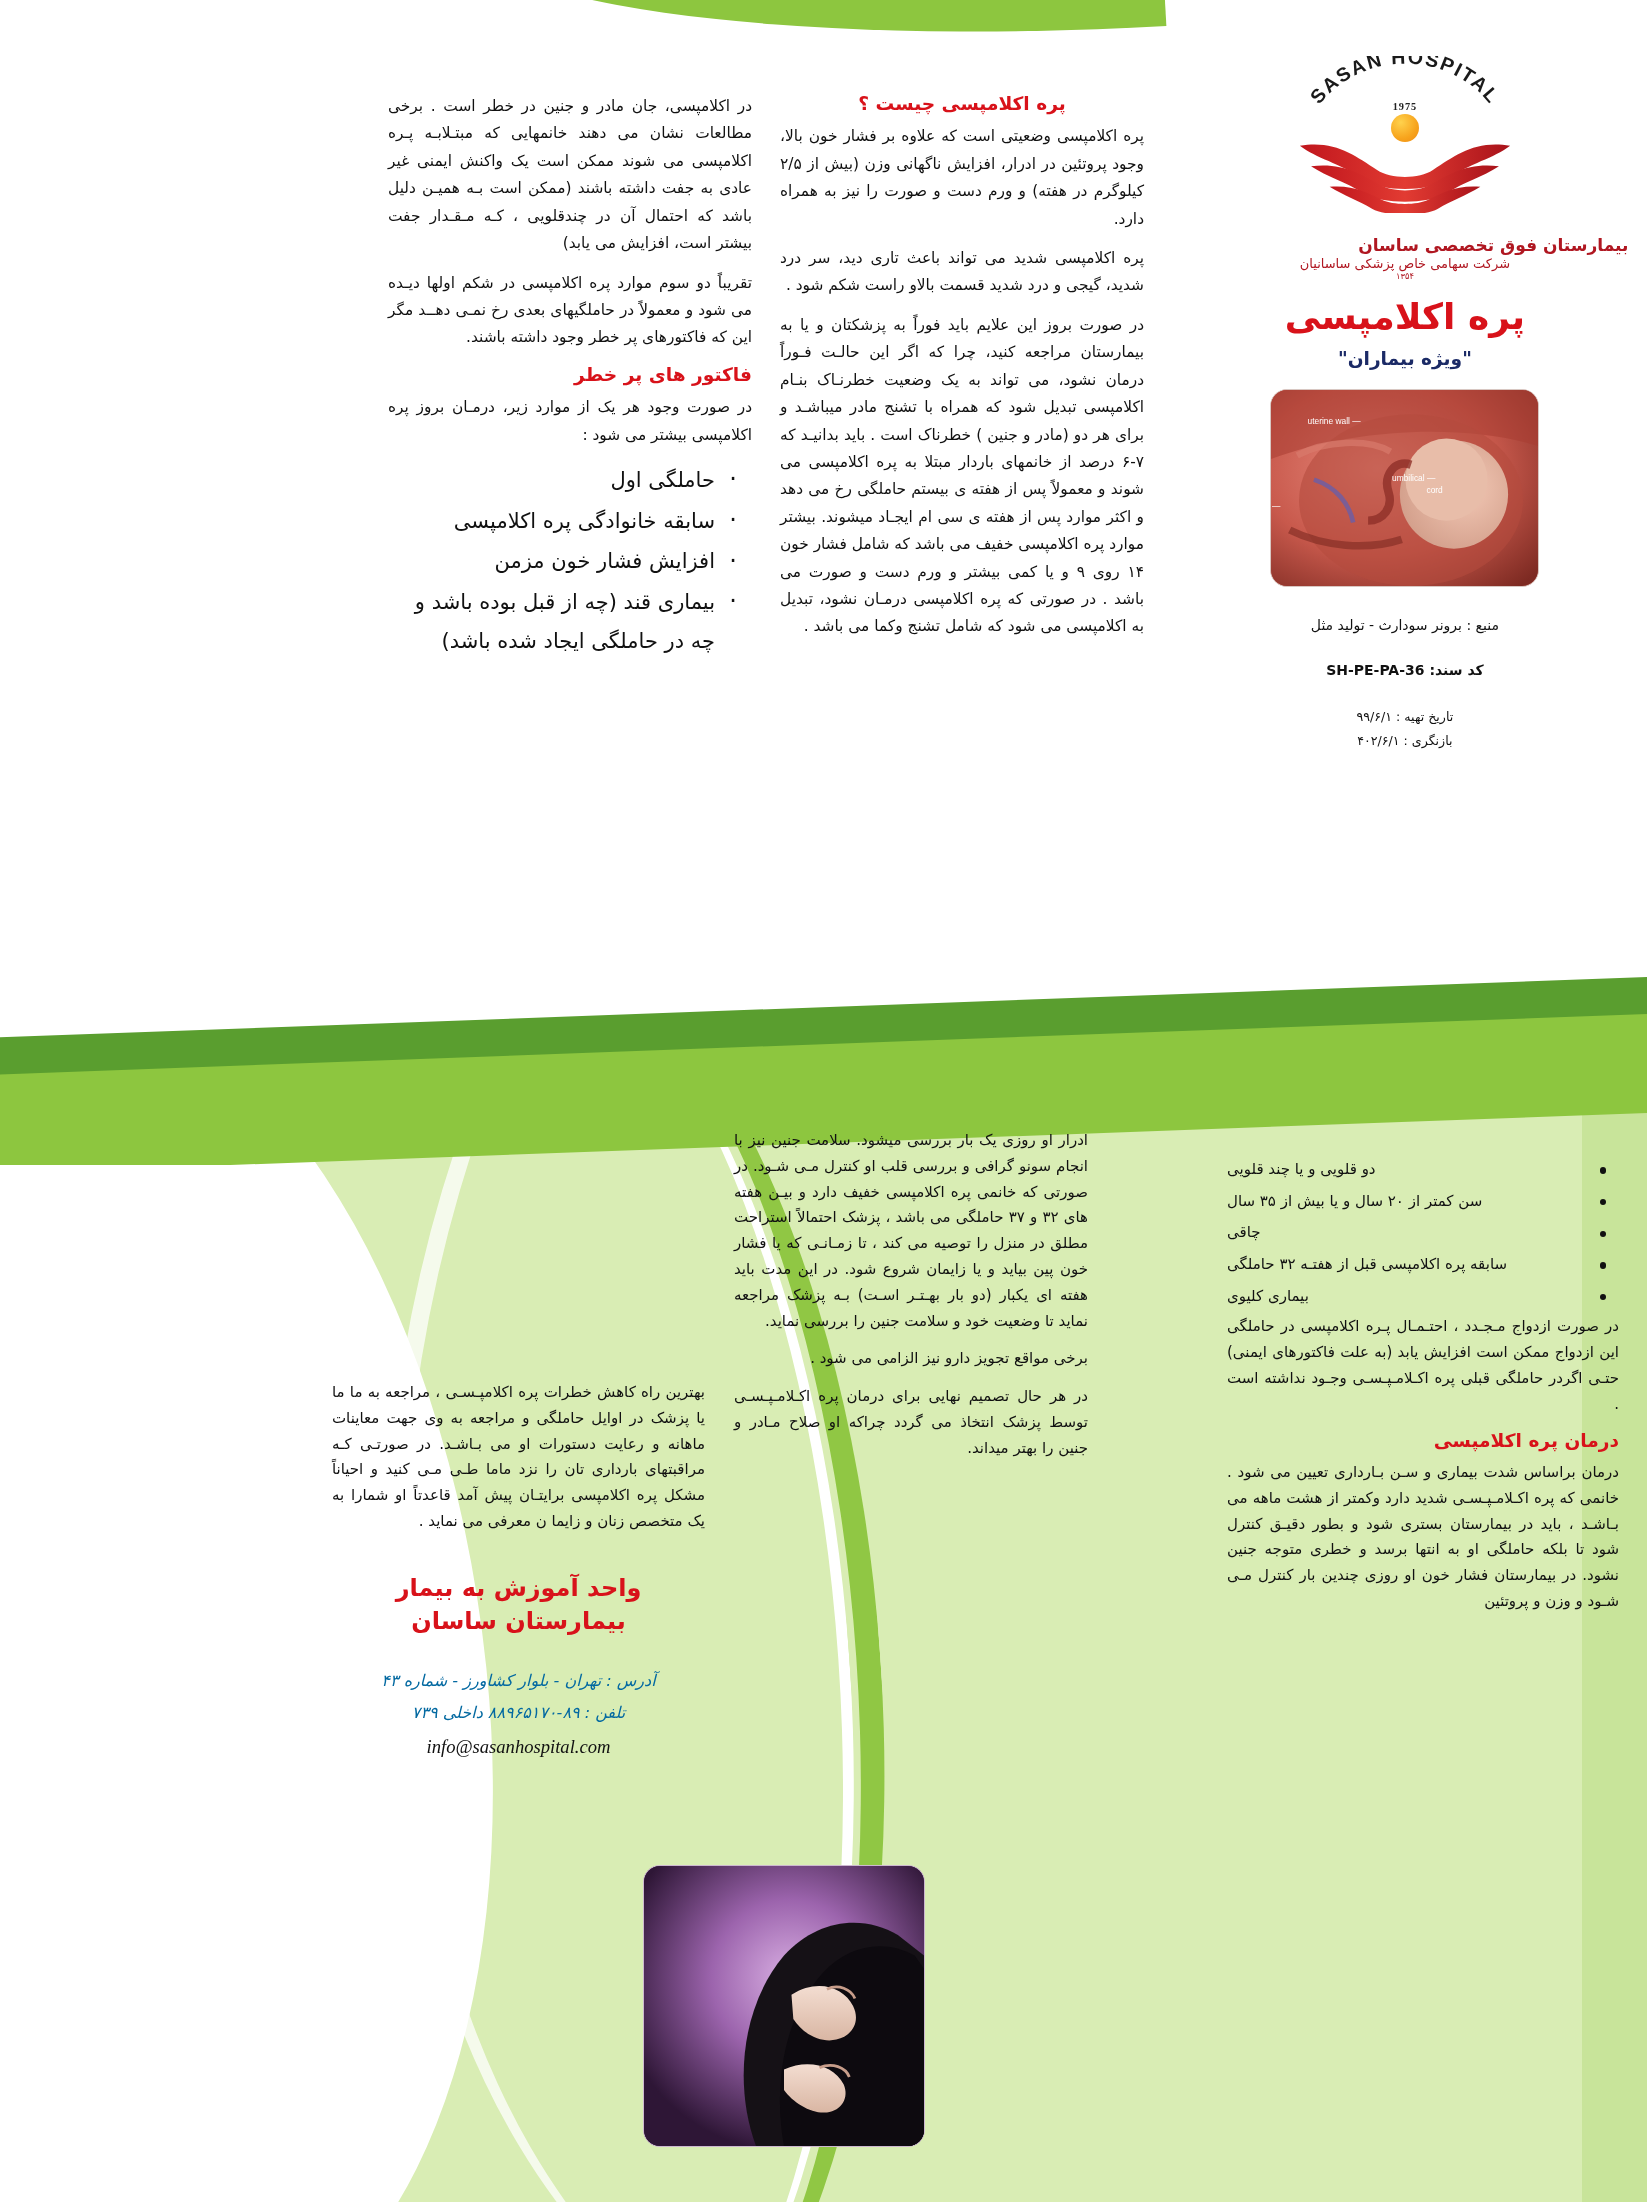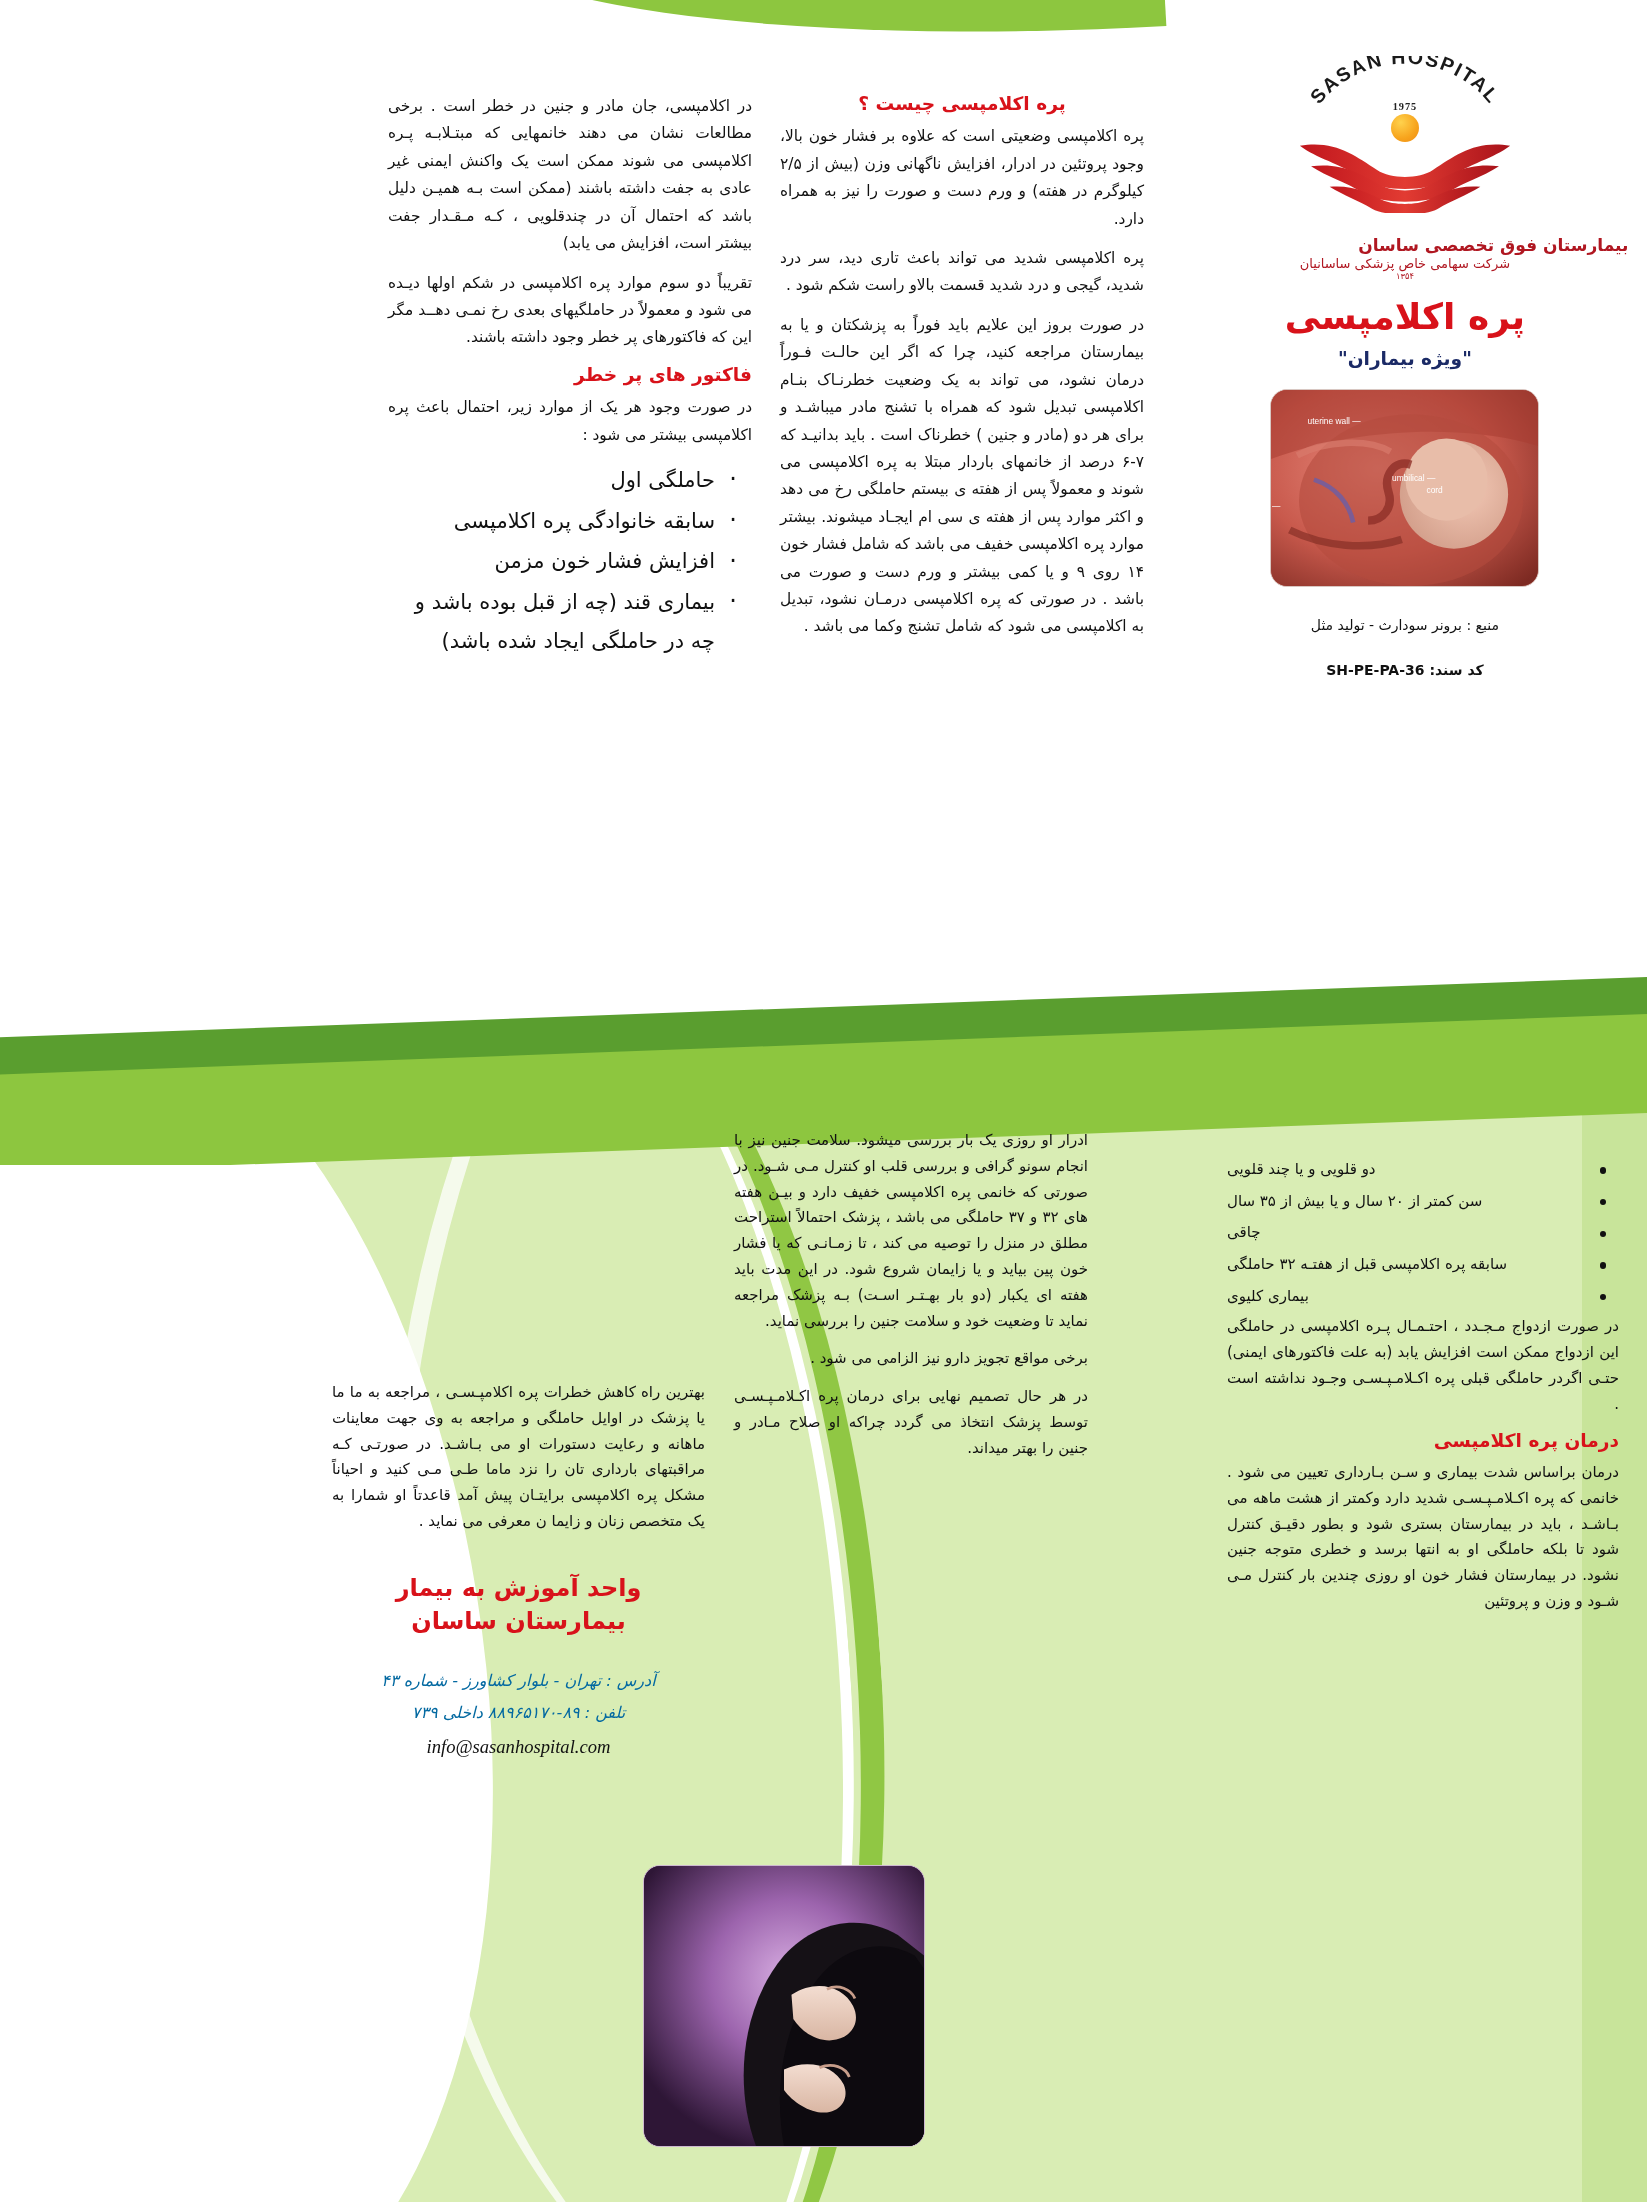--- a/index.html
+++ b/index.html
@@ -279,35 +279,39 @@
           <text x="10" y="128" font-size="9" fill="#ffffff" font-family="Liberation Sans, sans-serif">— placenta</text>
         </svg>
       </div>
 
       <div class="meta-block">
         <div>منبع : برونر سودارث - تولید مثل</div>
         <div class="meta-code">
           <span>کد سند:</span>
           <span style="direction:ltr;display:inline-block;">SH-PE-PA-36</span>
         </div>
+        <div class="meta-dates">
+          <div>تاریخ تهیه : ۹۹/۶/۱</div>
+          <div>بازنگری : ۴۰۲/۶/۱</div>
+        </div>
       </div>
     </div>
 
     <div class="col-mid">
       <div class="h-red">پره اکلامپسی چیست ؟</div>
       <p class="body">پره اکلامپسی وضعیتی است که علاوه بر فشار خون بالا، وجود پروتئین در ادرار، افزایش ناگهانی وزن (بیش از ۲/۵ کیلوگرم در هفته) و ورم دست و صورت را نیز به همراه دارد.</p>
       <p class="body">پره اکلامپسی شدید می تواند باعث تاری دید، سر درد شدید، گیجی و درد شدید قسمت بالاو راست شکم شود .</p>
       <p class="body">در صورت بروز این علایم باید فوراً به پزشکتان و یا به بیمارستان مراجعه کنید، چرا که اگر این حالـت فـوراً درمان نشود، می تواند به یک وضعیت خطرنـاک بنـام اکلامپسی تبدیل شود که همراه با تشنج مادر میباشـد و برای هر دو (مادر و جنین ) خطرناک است . باید بدانیـد که ۷-۶ درصد از خانمهای باردار مبتلا به پره اکلامپسی می شوند و معمولاً پس از هفته ی بیستم حاملگی رخ می دهد و اکثر موارد پس از هفته ی سی ام ایجـاد میشوند. بیشتر موارد پره اکلامپسی خفیف می باشد که شامل فشار خون ۱۴ روی ۹ و یا کمی بیشتر و ورم دست و صورت می باشد . در صورتی که پره اکلامپسی درمـان نشود، تبدیل به اکلامپسی می شود که شامل تشنج وکما می باشد .</p>
     </div>
 
     <div class="col-left">
       <p class="body">در اکلامپسی، جان مادر و جنین در خطر است . برخی مطالعات نشان می دهند خانمهایی که مبتـلابـه پـره اکلامپسی می شوند ممکن است یک واکنش ایمنی غیر عادی به جفت داشته باشند (ممکن است بـه همیـن دلیل باشد که احتمال آن در چندقلویی ، کـه مـقـدار جفت بیشتر است، افزایش می یابد)</p>
       <p class="body">تقریباً دو سوم موارد پره اکلامپسی در شکم اولها دیـده می شود و معمولاً در حاملگیهای بعدی رخ نمـی دهــد مگر این که فاکتورهای پر خطر وجود داشته باشند.</p>
       <div class="h-red rt">فاکتور های پر خطر</div>
-      <p class="body">در صورت وجود هر یک از موارد زیر، احتمال باعث پره اکلامپسی بیشتر می شود :</p>
+      <p class="body">در صورت وجود هر یک از موارد زیر، درمـان بروز پره اکلامپسی بیشتر می شود :</p>
       <ul class="bullets">
         <li>حاملگی اول</li>
         <li>سابقه خانوادگی پره اکلامپسی</li>
         <li>افزایش فشار خون مزمن</li>
         <li>بیماری قند (چه از قبل بوده باشد و چه در حاملگی ایجاد شده باشد)</li>
       </ul>
     </div>
 
   </div>
 

